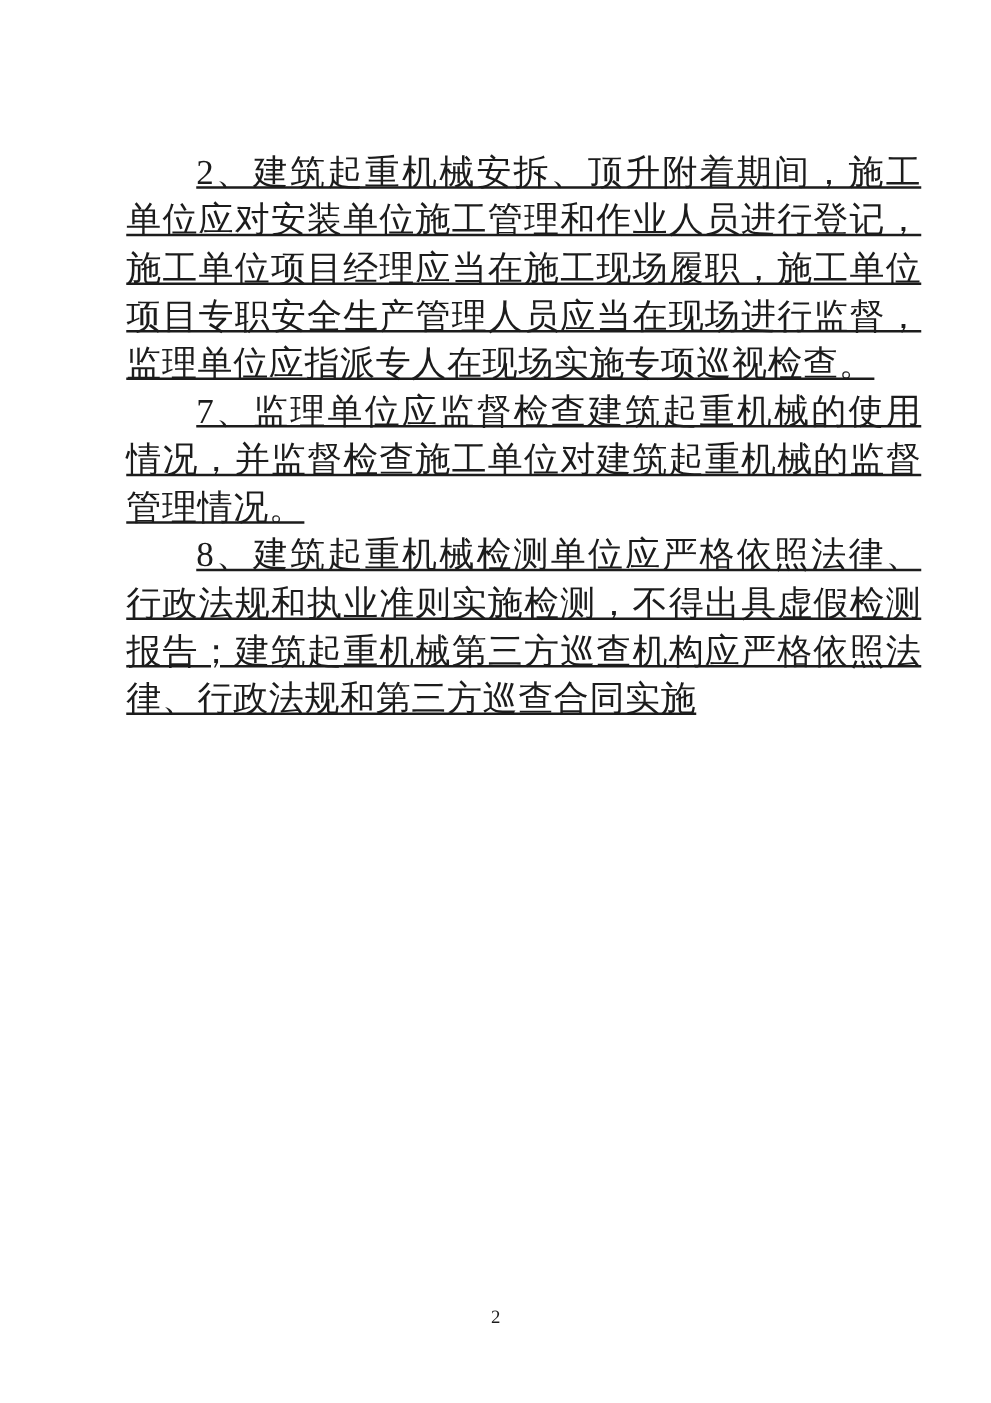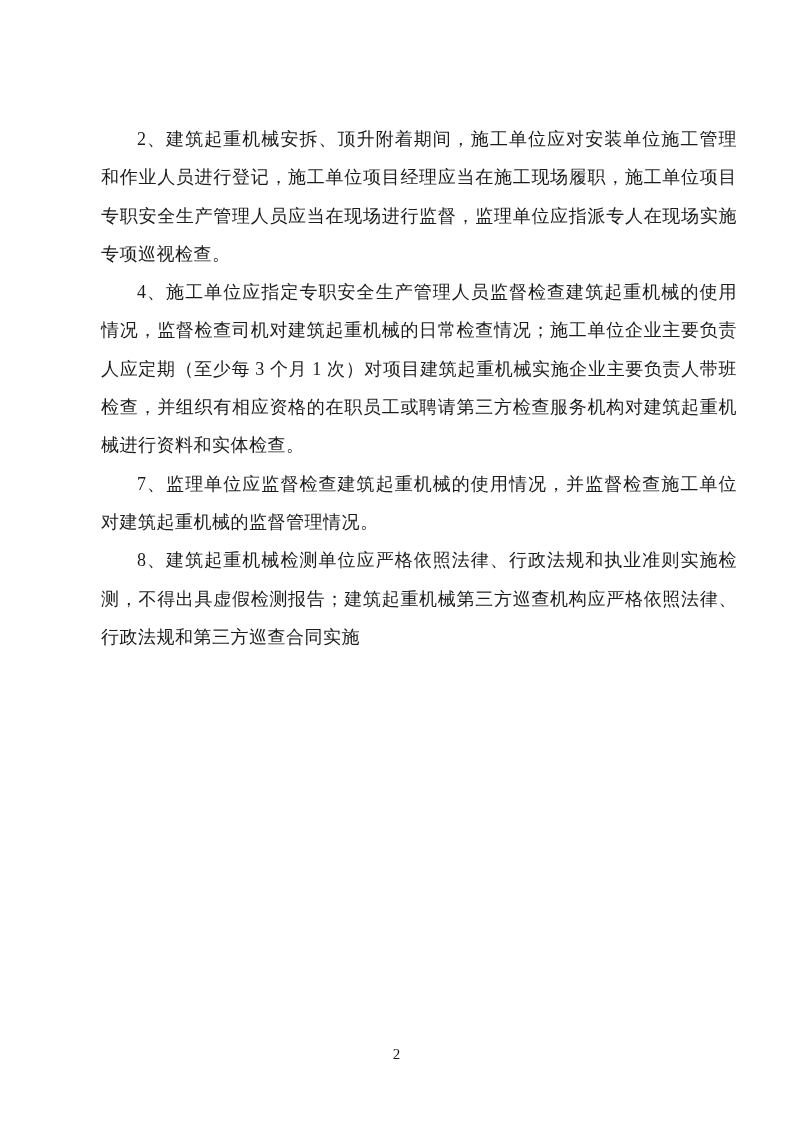--- a/index.html
+++ b/index.html
@@ -18,42 +18,42 @@
   }
   .content {
     position: absolute;
     left: 101px;
     top: 120px;
     width: 636px;
   }
   .content p {
     margin: 0;
     padding: 0;
-    font-size: 18px;
+    font-size: 28px;
     line-height: 38.3px;
     text-indent: 2em;
     text-align: justify;
     text-justify: inter-character;
     word-break: break-all;
     letter-spacing: 0.5px;
+    text-decoration: underline;
   }
   .page-number {
     position: absolute;
     left: 0;
     top: 1046px;
     width: 793px;
     text-align: center;
     font-size: 15px;
     color: #1c1c1c;
   }
 </style>
 </head>
 <body>
 
 <div class="page">
   <div class="content">
     <p>2、建筑起重机械安拆、顶升附着期间，施工单位应对安装单位施工管理和作业人员进行登记，施工单位项目经理应当在施工现场履职，施工单位项目专职安全生产管理人员应当在现场进行监督，监理单位应指派专人在现场实施专项巡视检查。</p>
-    <p>4、施工单位应指定专职安全生产管理人员监督检查建筑起重机械的使用情况，监督检查司机对建筑起重机械的日常检查情况；施工单位企业主要负责人应定期（至少每 3 个月 1 次）对项目建筑起重机械实施企业主要负责人带班检查，并组织有相应资格的在职员工或聘请第三方检查服务机构对建筑起重机械进行资料和实体检查。</p>
     <p>7、监理单位应监督检查建筑起重机械的使用情况，并监督检查施工单位对建筑起重机械的监督管理情况。</p>
     <p>8、建筑起重机械检测单位应严格依照法律、行政法规和执业准则实施检测，不得出具虚假检测报告；建筑起重机械第三方巡查机构应严格依照法律、行政法规和第三方巡查合同实施</p>
   </div>
   <div class="page-number">2</div>
 </div>
 
 </body></html>

